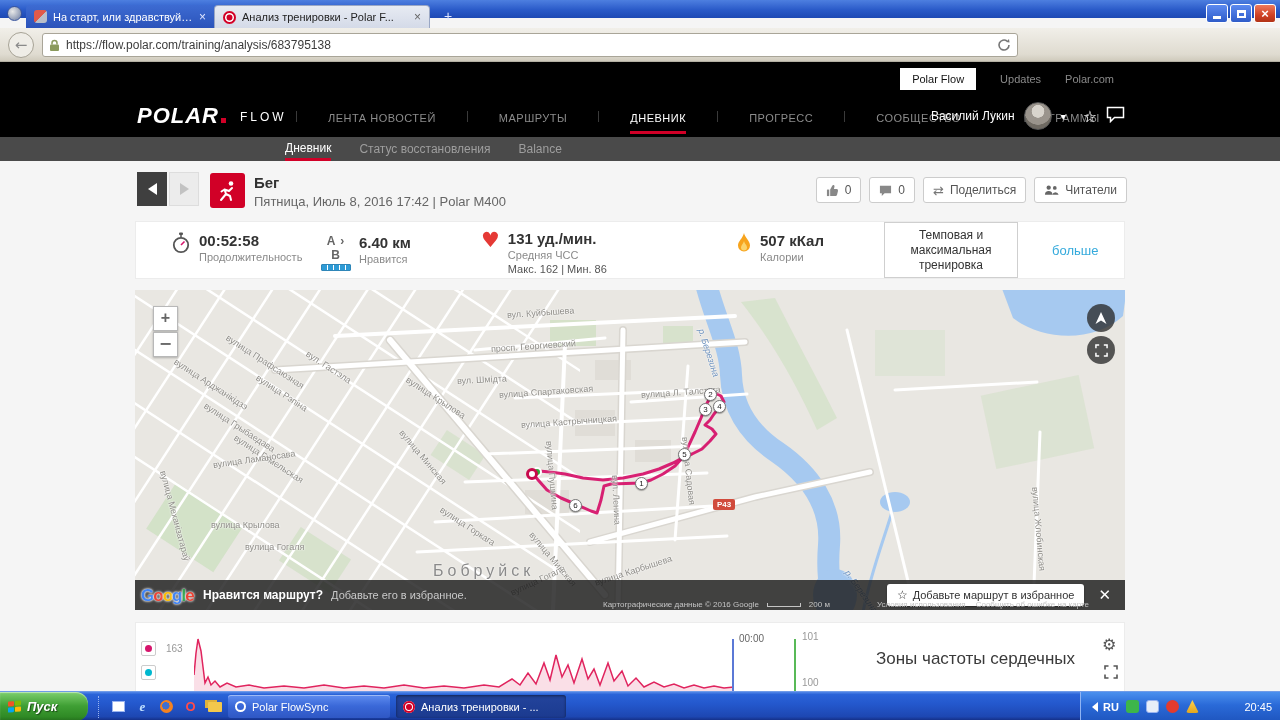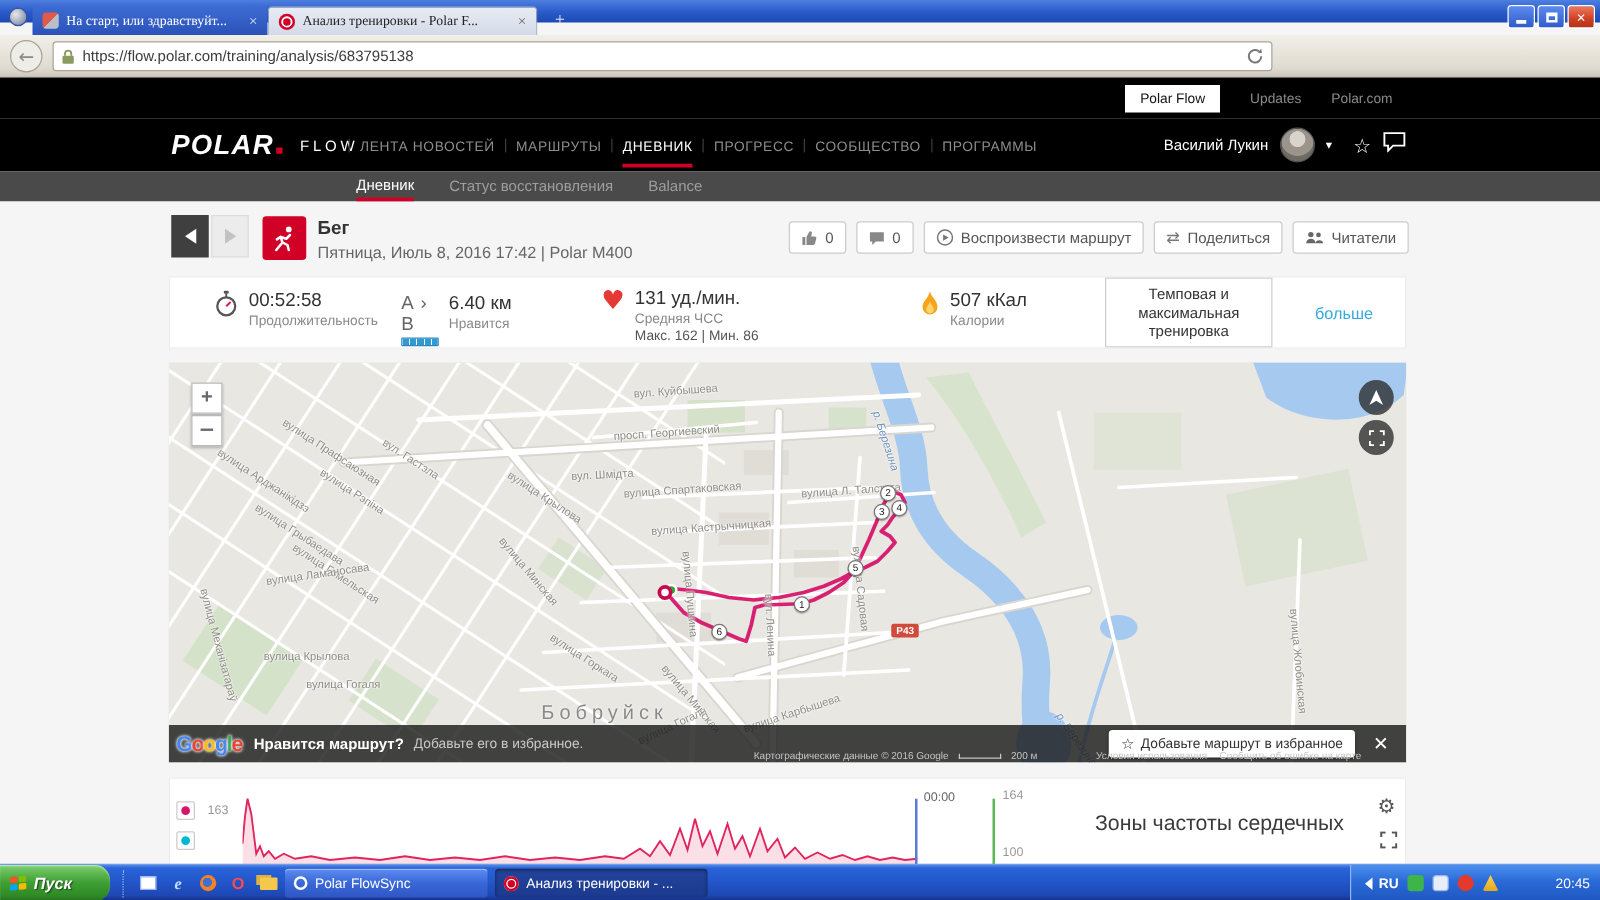--- a/index.html
+++ b/index.html
@@ -3,21 +3,21 @@
 <meta charset="utf-8">
 <style>
   *{margin:0;padding:0;box-sizing:border-box}
   html,body{width:1280px;height:720px;overflow:hidden}
   body{font-family:"Liberation Sans",sans-serif;background:#000}
   #screen{position:relative;width:1280px;height:720px;background:#f5f5f5;overflow:hidden}
   .dj{font-family:"DejaVu Sans","Liberation Sans",sans-serif}
 
   
   .titlebar{position:absolute;left:0;top:0;width:1280px;height:18px;
-    background:linear-gradient(#4d7fe0,#2a5ac8 55%,#1d49b4);font-family:Liberation Serif, serif;}
+    background:linear-gradient(#4d7fe0,#2a5ac8 55%,#1d49b4);}
   .app-ic{position:absolute;left:7px;top:6px;width:15px;height:15px;border-radius:50%;
     background:radial-gradient(circle at 35% 35%,#e8e8e8,#8f9bb5 70%);border:1px solid #38549c}
   .tab{position:absolute;top:5px;height:23px;border-radius:4px 4px 0 0;display:flex;align-items:center;
     padding:0 8px;font-size:11px;gap:6px}
   .tab.inactive{left:26px;width:188px;background:linear-gradient(#3d6bd2,#2b53ba);color:#fff}
   .tab.active{left:214px;width:216px;background:linear-gradient(#e7ebf3,#d4dae8);color:#222;
     border:1px solid #9aa7c4;border-bottom:none}
   .tab .ttl{flex:1;overflow:hidden;white-space:nowrap;text-overflow:ellipsis}
   .fav1{width:13px;height:13px;border-radius:3px;background:linear-gradient(135deg,#e05a4a 50%,#b9bfc9 50%);flex:0 0 auto}
   .fav2{width:13px;height:13px;border-radius:50%;background:#d10027;box-shadow:inset 0 0 0 2px #d10027,inset 0 0 0 3.5px #fff;flex:0 0 auto}
@@ -49,21 +49,21 @@
 
   
   .pf-topbar{position:absolute;left:0;top:62px;width:1280px;height:33px;background:#000;
     display:flex;align-items:center;justify-content:flex-end;padding-right:166px;gap:24px}
   .pf-topbar .boxed{background:#fff;color:#111;font-size:11px;padding:5px 12px}
   .pf-topbar .dim{color:#8a8a8a;font-size:11px}
   .pf-header{position:absolute;left:0;top:95px;width:1280px;height:42px;background:#000;color:#fff}
   .logo{position:absolute;left:137px;top:8px;font-size:22px;font-weight:bold;font-style:italic;letter-spacing:1px}
   .logo .dot{display:inline-block;width:5px;height:5px;background:#d10027;margin-left:2px}
   .logo-flow{position:absolute;left:240px;top:15px;font-size:12px;letter-spacing:3px;color:#fff;font-weight:normal}
-  .mainnav{position:absolute;left:279px;top:0;height:42px;display:flex;align-items:center;gap:8px}
+  .mainnav{position:absolute;left:296px;top:0;height:42px;display:flex;align-items:center;gap:31px}
   .mainnav .it{font-size:11px;letter-spacing:.5px;color:#8c8c8c;padding:13px 0 10px}
   .mainnav .it.on{color:#fff;border-bottom:3px solid #d10027;padding-bottom:7px}
   .navsep{width:1px;height:11px;background:#3a3a3a}
   .userbox{position:absolute;right:155px;top:0;height:42px;display:flex;align-items:center;gap:9px}
   .uname{font-size:12px;color:#fff}
   .avatar{width:28px;height:28px;border-radius:50%;border:1px solid #555;
     background:radial-gradient(circle at 50% 32%,#d8d4cc 0 28%,#9a948c 30% 60%,#6f6a62 62%)}
   .caret{color:#fff;font-size:10px}
   .hstar{color:#fff;font-size:16px;margin-left:8px}
 
@@ -83,28 +83,28 @@
   .sporticon{position:absolute;left:75px;top:12px;width:35px;height:35px;background:#d10027;border-radius:3px;
     display:flex;align-items:center;justify-content:center}
   .s-title{position:absolute;left:119px;top:13px;font-size:15px;font-weight:bold;color:#333}
   .s-meta{position:absolute;left:119px;top:33px;font-size:13px;color:#666}
   .s-actions{position:absolute;right:2px;top:16px;display:flex;gap:8px}
   .pill{height:26px;background:#fff;border:1px solid #ccc;border-radius:3px;display:flex;
     align-items:center;gap:6px;padding:0 9px;font-size:12px;color:#555}
 
   .stats{position:absolute;left:0;top:60px;width:990px;height:58px;background:#fff;border:1px solid #ececec}
   .stat{position:absolute;display:flex;gap:8px;align-items:flex-start}
-  .stat .v{font-size:15px;font-weight:normal;color:#333;line-height:17px}
+  .stat .v{font-size:15px;font-weight:bold;color:#333;line-height:17px}
   .stat .l{font-size:11px;color:#8a8a8a;margin-top:2px}
   .stat .r{font-size:11px;color:#555;margin-top:2px}
   .benefit{position:absolute;left:748px;top:0;width:134px;height:56px;border:1px solid #cfcfcf;background:#fff;
     display:flex;align-items:center;justify-content:center;text-align:center;font-size:12px;color:#333;padding:4px 10px;line-height:15px}
   .more{position:absolute;left:916px;top:21px;font-size:13px;color:#35aadc}
   .ab-ic{width:30px}
-  .ab-top{font-size:15px;font-weight:normal;color:#666;letter-spacing:1px;}
+  .ab-top{font-size:12px;font-weight:bold;color:#666;letter-spacing:1px;text-align:center}
   .ab-bar{margin-top:2px;height:7px;width:30px;border-radius:1px;
     background:repeating-linear-gradient(90deg,#2e9bd6 0 5px,#fff 5px 6px);border:1px solid #2e86b8}
   .heart{color:#e53935;font-size:21px;line-height:21px}
 
   
   .map{position:absolute;left:0;top:129px;width:990px;height:320px;background:#e9e7e2;overflow:hidden}
   .map-svg{position:absolute;left:0;top:0}
   .street{position:absolute;font-size:9px;color:#8f8d88;white-space:nowrap;transform-origin:left center;
     text-shadow:0 0 2px #fff,0 0 2px #fff;z-index:2}
   .street.water-label{color:#6f93bf;font-style:italic}
@@ -311,27 +311,20 @@
             <path d="M1 6 h2.5 v7 H1 z"></path>
             <path d="M4.5 13 h5.5 c.9 0 1.7 -.6 1.9 -1.5 l1 -4 A1.6 1.6 0 0 0 11.3 5.5 H8.6 l.6 -3.1 A1.3 1.3 0 0 0 6.9 1.6 L4.5 6 z"></path>
           </svg>
         <span>0</span>
       </div>
       <div class="pill">
         <svg width="13" height="13" viewBox="0 0 14 14">
             <path d="M1 2 h12 v8 H6 l-3 3 v-3 H1 z" fill="#888"></path>
           </svg>
         <span>0</span>
-      </div>
-      <div class="pill">
-        <svg width="14" height="14" viewBox="0 0 14 14">
-            <circle cx="7" cy="7" r="6" fill="none" stroke="#777" stroke-width="1.2"></circle>
-            <path d="M5.5 4.5 L10 7 L5.5 9.5 Z" fill="#777"></path>
-          </svg>
-        <span>Воспроизвести маршрут</span>
       </div>
       <div class="pill">
         <span class="dj" style="font-size:13px;color:#777">⇄</span>
         <span>Поделиться</span>
       </div>
       <div class="pill">
         <svg width="15" height="12" viewBox="0 0 16 12" fill="#666">
             <circle cx="5" cy="3.5" r="2.3"></circle>
             <path d="M1 11 a4 4 0 0 1 8 0 z"></path>
             <circle cx="11.5" cy="3.8" r="2"></circle>
@@ -557,21 +550,21 @@
       <div class="ymax">163</div>
       <div class="sparkwrap">
         <svg width="540" height="57" viewBox="0 0 540 57">
           <polygon id="spark-fill" points="0,57 0,40 2,18 4,4 7,16 9,32 11,48 14,42 17,50 21,46 26,52 33,48 42,52 55,50 70,53 90,51 110,53 130,50 150,53 170,51 190,53 210,50 230,53 250,51 270,53 290,50 305,52 318,44 326,50 334,38 342,49 350,28 356,45 362,20 368,42 374,30 380,48 388,24 394,44 400,34 406,50 414,28 420,46 428,36 434,51 442,43 450,52 460,47 470,52 480,49 490,53 500,50 510,53 520,51 530,53 540,52 540,57" fill="rgba(224,37,94,0.15)"></polygon>
           <polyline id="spark-line" points="0,40 2,18 4,4 7,16 9,32 11,48 14,42 17,50 21,46 26,52 33,48 42,52 55,50 70,53 90,51 110,53 130,50 150,53 170,51 190,53 210,50 230,53 250,51 270,53 290,50 305,52 318,44 326,50 334,38 342,49 350,28 356,45 362,20 368,42 374,30 380,48 388,24 394,44 400,34 406,50 414,28 420,46 428,36 434,51 442,43 450,52 460,47 470,52 480,49 490,53 500,50 510,53 520,51 530,53 540,52" fill="none" stroke="#e0245e" stroke-width="1.5"></polyline>
         </svg>
       </div>
       <div class="cursorline"></div>
       <div class="cursorlbl">00:00</div>
       <div class="gline"></div>
-      <div class="glbl" style="top:8px">164</div>
+      <div class="glbl" style="top:8px">101</div>
       <div class="glbl" style="top:54px">100</div>
       <div class="zones">Зоны частоты сердечных</div>
       <div class="gear dj">⚙</div>
       <div class="fsbtn">
         <svg width="14" height="14" viewBox="0 0 14 14" stroke="#555" stroke-width="1.6" fill="none">
             <path d="M1 4.5 V1 h3.5 M9.5 1 H13 v3.5 M13 9.5 V13 h-3.5 M4.5 13 H1 V9.5"></path>
           </svg>
       </div>
     </div>
   </div>

